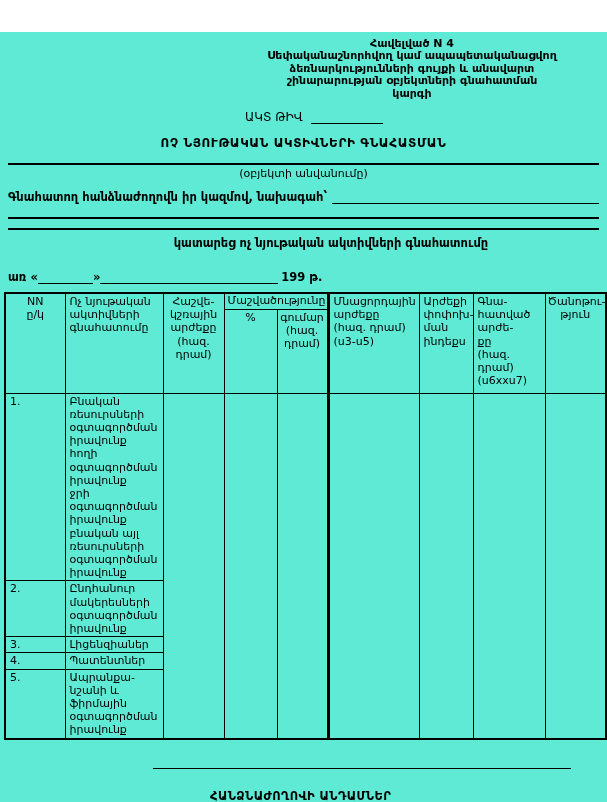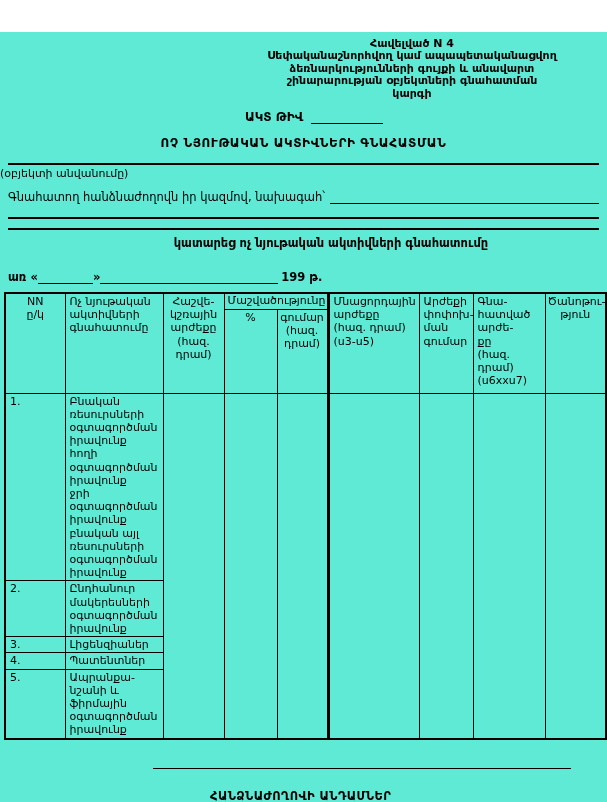--- a/index.html
+++ b/index.html
@@ -18,21 +18,21 @@
     margin:6px 20px 0 auto;
     width:350px;
     text-align:center;
     font-weight:700;
     font-size:11px;
     line-height:12.4px;
   }
 
   .act-row {
     margin:9px 0 0 245px;
-    font-weight:700; font-size:12px;
+    font-weight:400; font-size:12px;
     display:flex; align-items:flex-end; gap:8px;
     height:15px;
     text-align:right;
   }
   .blank { display:inline-block; border-bottom:1.5px solid #000; height:12px; }
   .w72 { width:72px; }
   .w55 { width:55px; }
   .w178 { width:178px; margin-right:3px; }
 
   .main-title {
@@ -40,25 +40,25 @@
     text-align:center;
     font-weight:700; font-size:12px;
     letter-spacing:0.6px;
   }
 
   .rule { border-bottom:2px solid #000; margin:0 8px; height:0; }
   .rule.obj { margin-top:13px; }
   .rule.sp1 { margin-top:13px; }
   .rule.sp2 { margin-top:9px; }
 
-  .caption { font-size:11px; margin-top:2px; }
+  .caption { text-align:center; font-size:11px; margin-top:2px; }
 
   .flex-row { display:flex; align-items:flex-end; }
   .commission { margin:10px 8px 0 8px; font-size:11.5px; }
-  .commission .lbl { font-weight:400; white-space:nowrap; }
+  .commission .lbl { font-weight:700; white-space:nowrap; }
   .fill-line { flex:1; border-bottom:1.5px solid #000; height:12px; margin-left:5px; }
 
   .performed { margin:6px 0 0 55px; font-weight:700; font-size:11.5px;text-align:center; }
 
   .date-row { margin:20px 8px 0 8px; font-size:11.5px; font-weight:700; }
 
   table.doc-table {
     border-collapse:collapse; table-layout:fixed;
     width:601px; margin:8px 0 0 4px;
     font-size:11px; line-height:13.2px;
@@ -154,21 +154,21 @@
 (հազ.
 դրամ)</td>
         <td colspan="2" class="c grp">Մաշվածությունը</td>
         <td rowspan="2" class="bl-thick">Մնացորդային
 արժեքը
 (հազ. դրամ)
 (ս3-ս5)</td>
         <td rowspan="2">Արժեքի
 փոփոխ-
 ման
-գումար</td>
+ինդեքս</td>
         <td rowspan="2">Գնա-
 հատված
 արժե-
 քը
 (հազ.
 դրամ)
 (ս6xxս7)</td>
         <td rowspan="2" class="c">Ծանոթու-
 թյուն</td>
       </tr>

